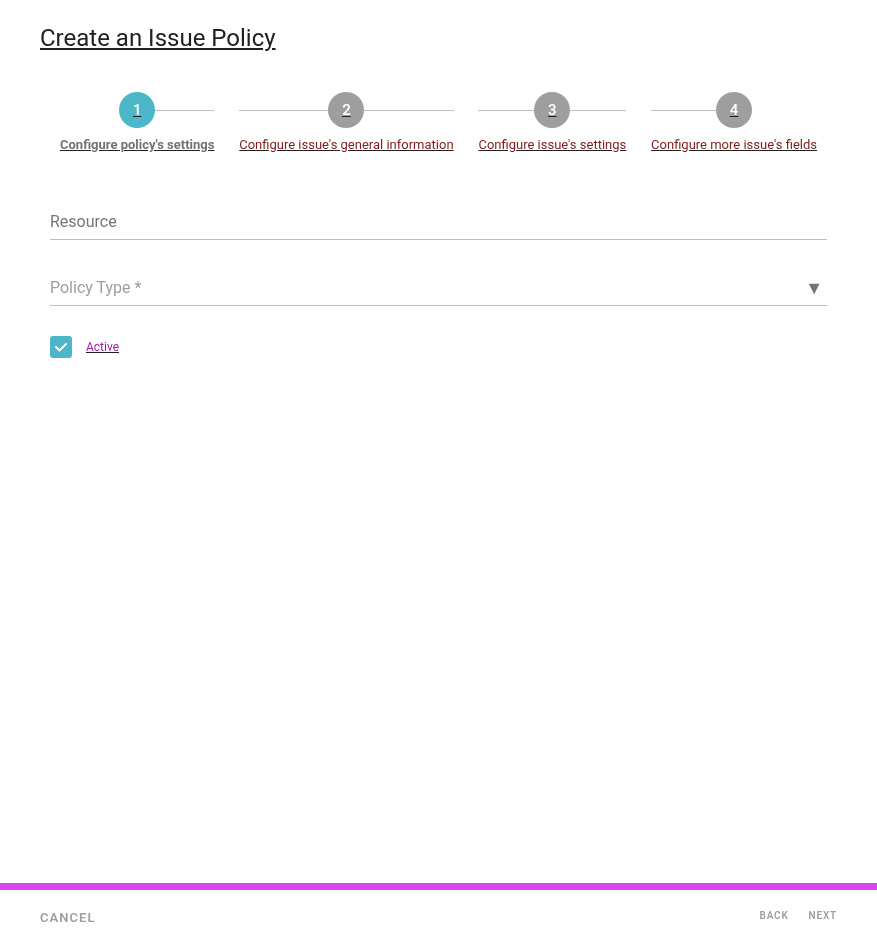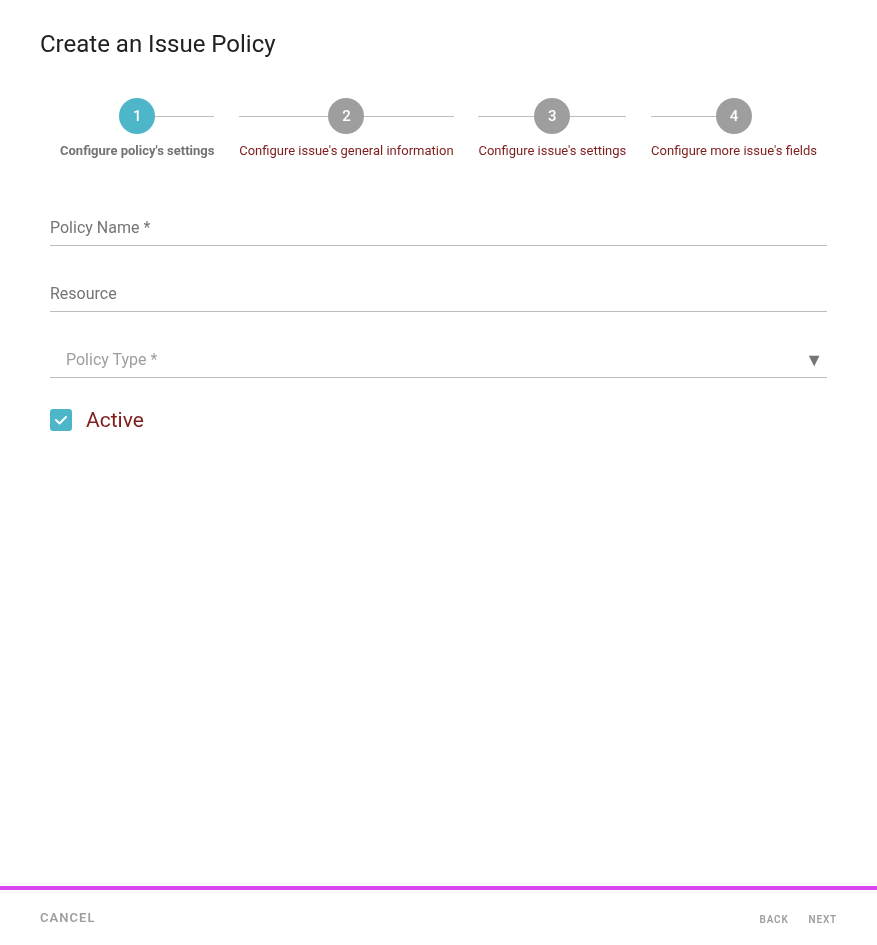--- a/index.html
+++ b/index.html
@@ -19,21 +19,22 @@
 
     .page-container {
       display: flex;
       flex-direction: column;
       min-height: 945px;
       padding: 0;
     }
 
     .content-area {
       flex: 1;
-      padding: 30px 40px 20px 40px;
+      padding: 24px 40px 20px 40px;
+      text-decoration: underline;
     }
 
     .page-title {
       font-size: 24px;
       font-weight: 400;
       color: #212121;
       margin-bottom: 40px;
     }
 
     .step-circle-wrap {
@@ -135,31 +136,31 @@
       flex-shrink: 0;
       cursor: pointer;
     }
 
     .checkbox-custom svg {
       width: 14px;
       height: 14px;
     }
 
     .checkbox-label {
-      font-size: 21px;
-      color: #7f1d1d;
+      font-size: 12px;
+      color: #a21caf;
     }
 
     
     .footer {
       display: flex;
-      align-items: flex-end;
+      align-items: flex-start;
       justify-content: space-between;
       padding: 20px 40px;
-      border-top: 4px solid #d946ef;
+      border-top: 7px solid #d946ef;
     }
 
     .footer-left {
       font-size: 13px;
       font-weight: 600;
       color: #9e9e9e;
       letter-spacing: 0.08em;
       cursor: pointer;
     }
 
@@ -264,36 +265,33 @@
           </div>
           <div class="line-seg invisible"></div>
         </div>
         <div class="step-text">Configure more issue's fields</div>
       </div>
 
     </div>
 
     <div class="form-section">
 
-      <div class="form-field">
-        <input type="text" placeholder="Policy Name *" style="">
-      </div>
 
       <div class="form-field">
         <input type="text" placeholder="Resource" style="">
       </div>
 
       <div class="form-field" style="position: relative;">
         <div class="select-wrapper">
           <select class="select-field">
             <option value="" disabled="" selected=""></option>
           </select>
           <span class="select-arrow">▼</span>
         </div>
-        <div style="position:absolute;top:8px;left:0;font-size:16px;color:#9e9e9e;pointer-events:none;margin-left:16px;">Policy Type *</div>
+        <div style="position:absolute;top:8px;left:0;font-size:16px;color:#9e9e9e;pointer-events:none;">Policy Type *</div>
       </div>
 
       <div class="checkbox-row">
         <div class="checkbox-custom">
           <svg viewBox="0 0 14 14" fill="none" xmlns="http://www.w3.org/2000/svg">
             <path d="M2 7L5.5 10.5L12 4" stroke="white" stroke-width="2" stroke-linecap="round" stroke-linejoin="round"></path>
           </svg>
         </div>
         <span class="checkbox-label">Active</span>
       </div>

